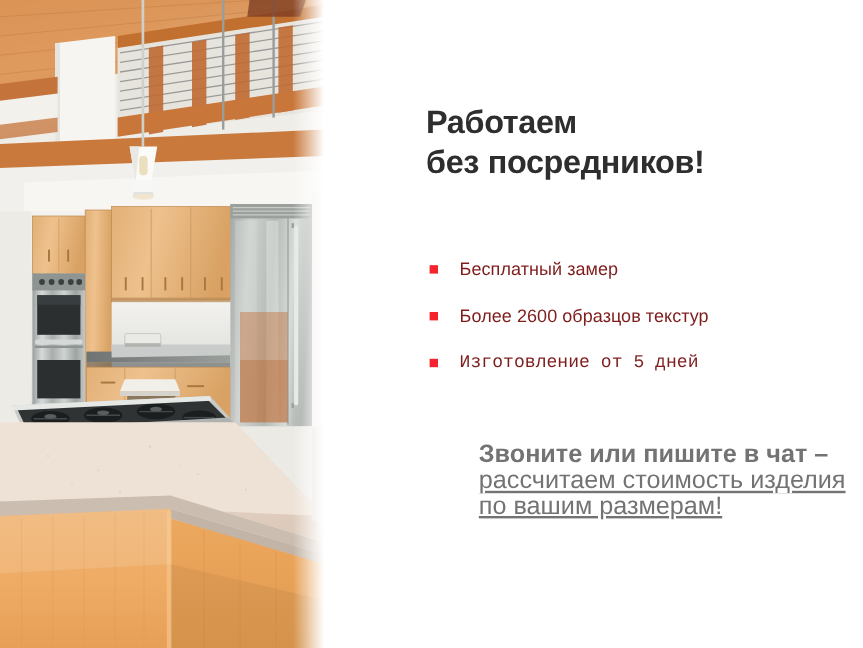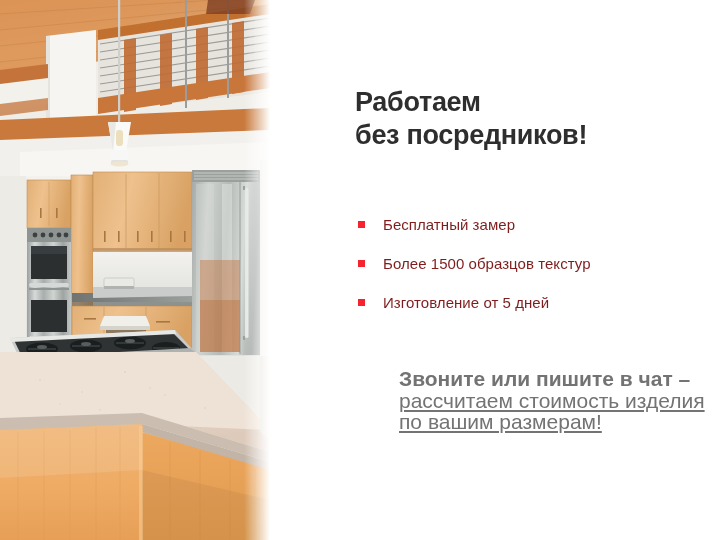--- a/index.html
+++ b/index.html
@@ -45,21 +45,21 @@
   }
   .bullets li{
     position:relative;
     padding-left:28px;
     margin-bottom:20px;
     color:#7f1d1d;
     font-size:15px;
     line-height:19px;
     letter-spacing:0.05px;
   }
-  .bullets li:last-child{margin-bottom:12px;}
+  .bullets li:last-child{margin-bottom:12px;font-family:Liberation Mono, monospace;}
   .bullet-marker{
     position:absolute;left:3px;top:6px;
     width:7px;height:7px;
     background:#f5232d;
     display:block;
   }
 
   .cta{
     position:absolute;left:85px;top:368px;width:340px;
     color:#737373;
@@ -377,21 +377,21 @@
     <div class="headline">Работаем
 без посредников!</div>
 
     <ul class="bullets">
       <li>
         <span class="bullet-marker"></span>
         <span>Бесплатный замер</span>
       </li>
       <li>
         <span class="bullet-marker"></span>
-        <span>Более 1500 образцов текстур</span>
+        <span>Более 2600 образцов текстур</span>
       </li>
       <li>
         <span class="bullet-marker"></span>
         <span>Изготовление от 5 дней</span>
       </li>
     </ul>
 
     <div class="cta">
       <span class="cta-bold">Звоните или пишите в чат –</span>
       <span class="cta-rest">рассчитаем стоимость изделия

